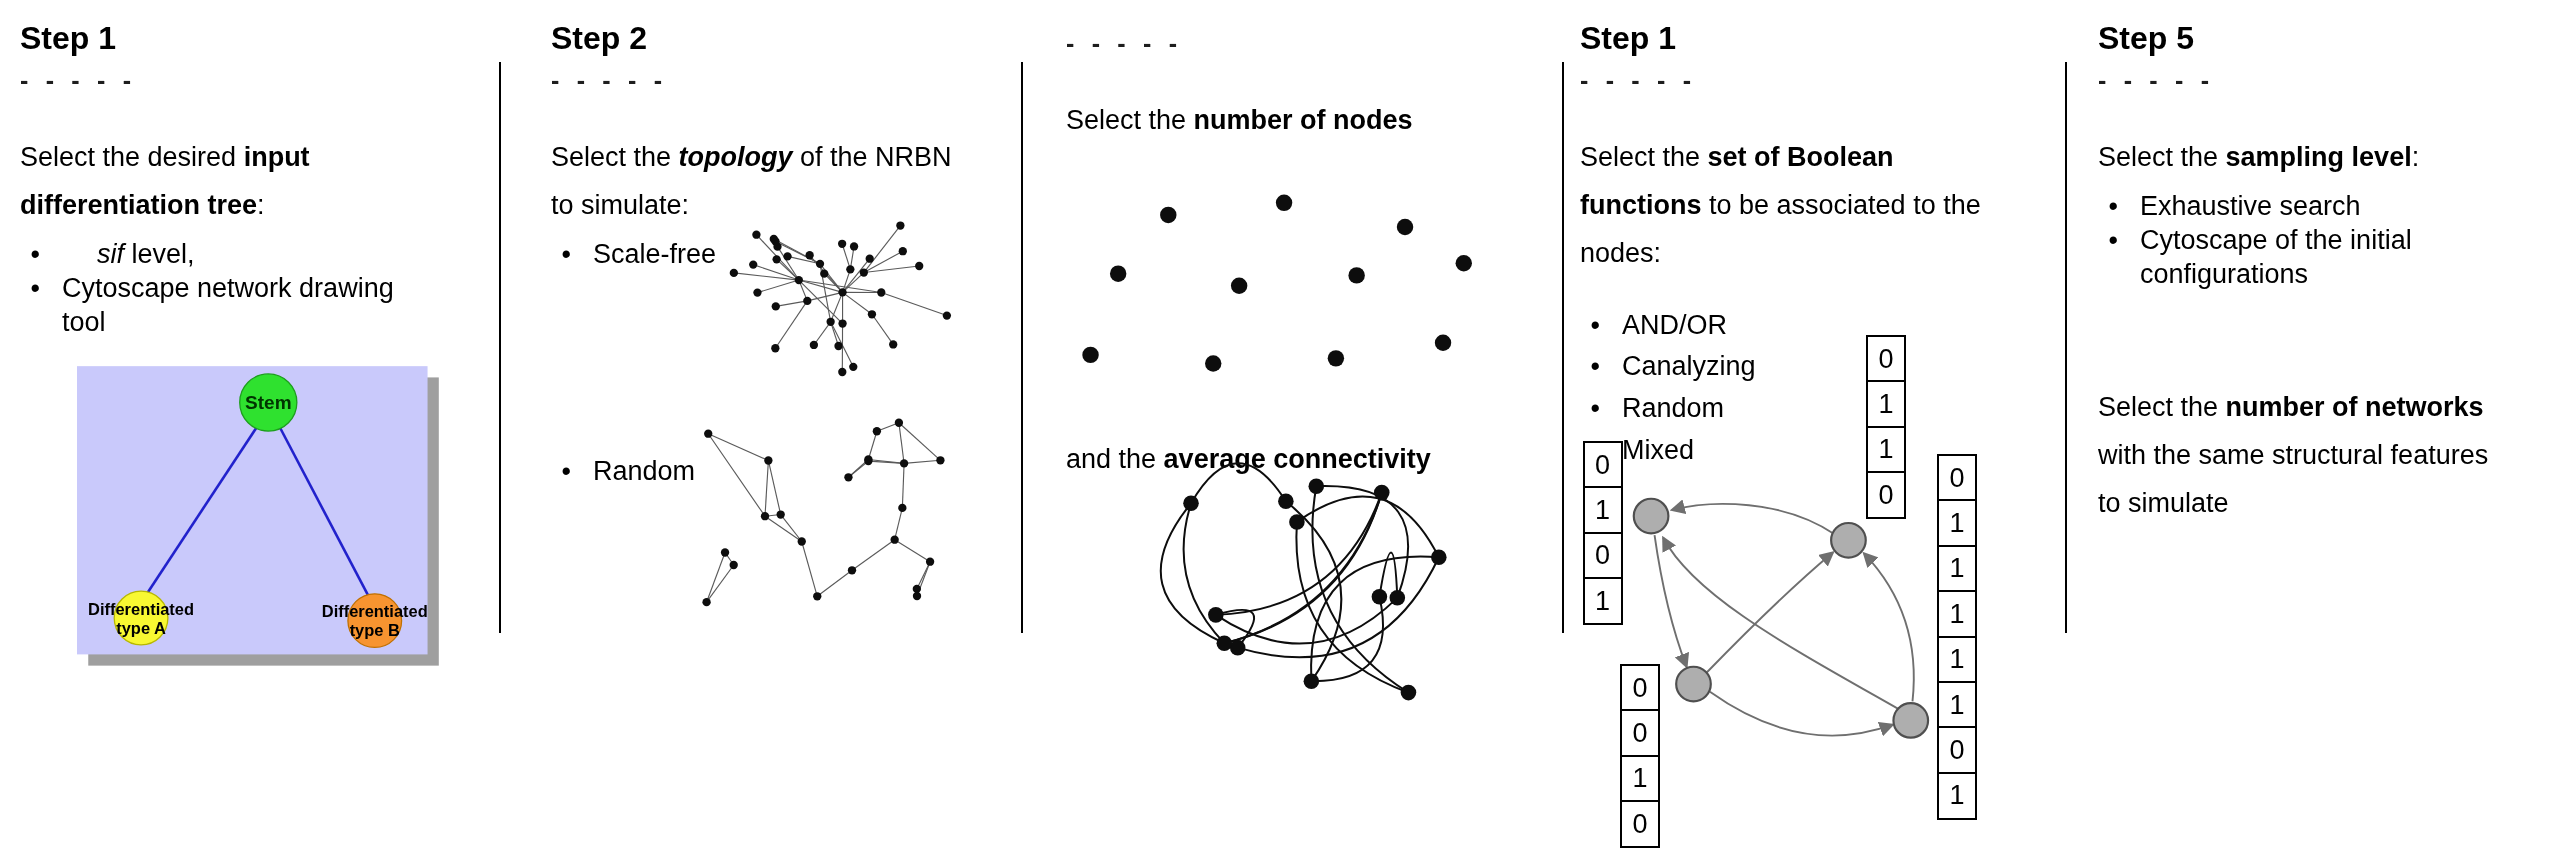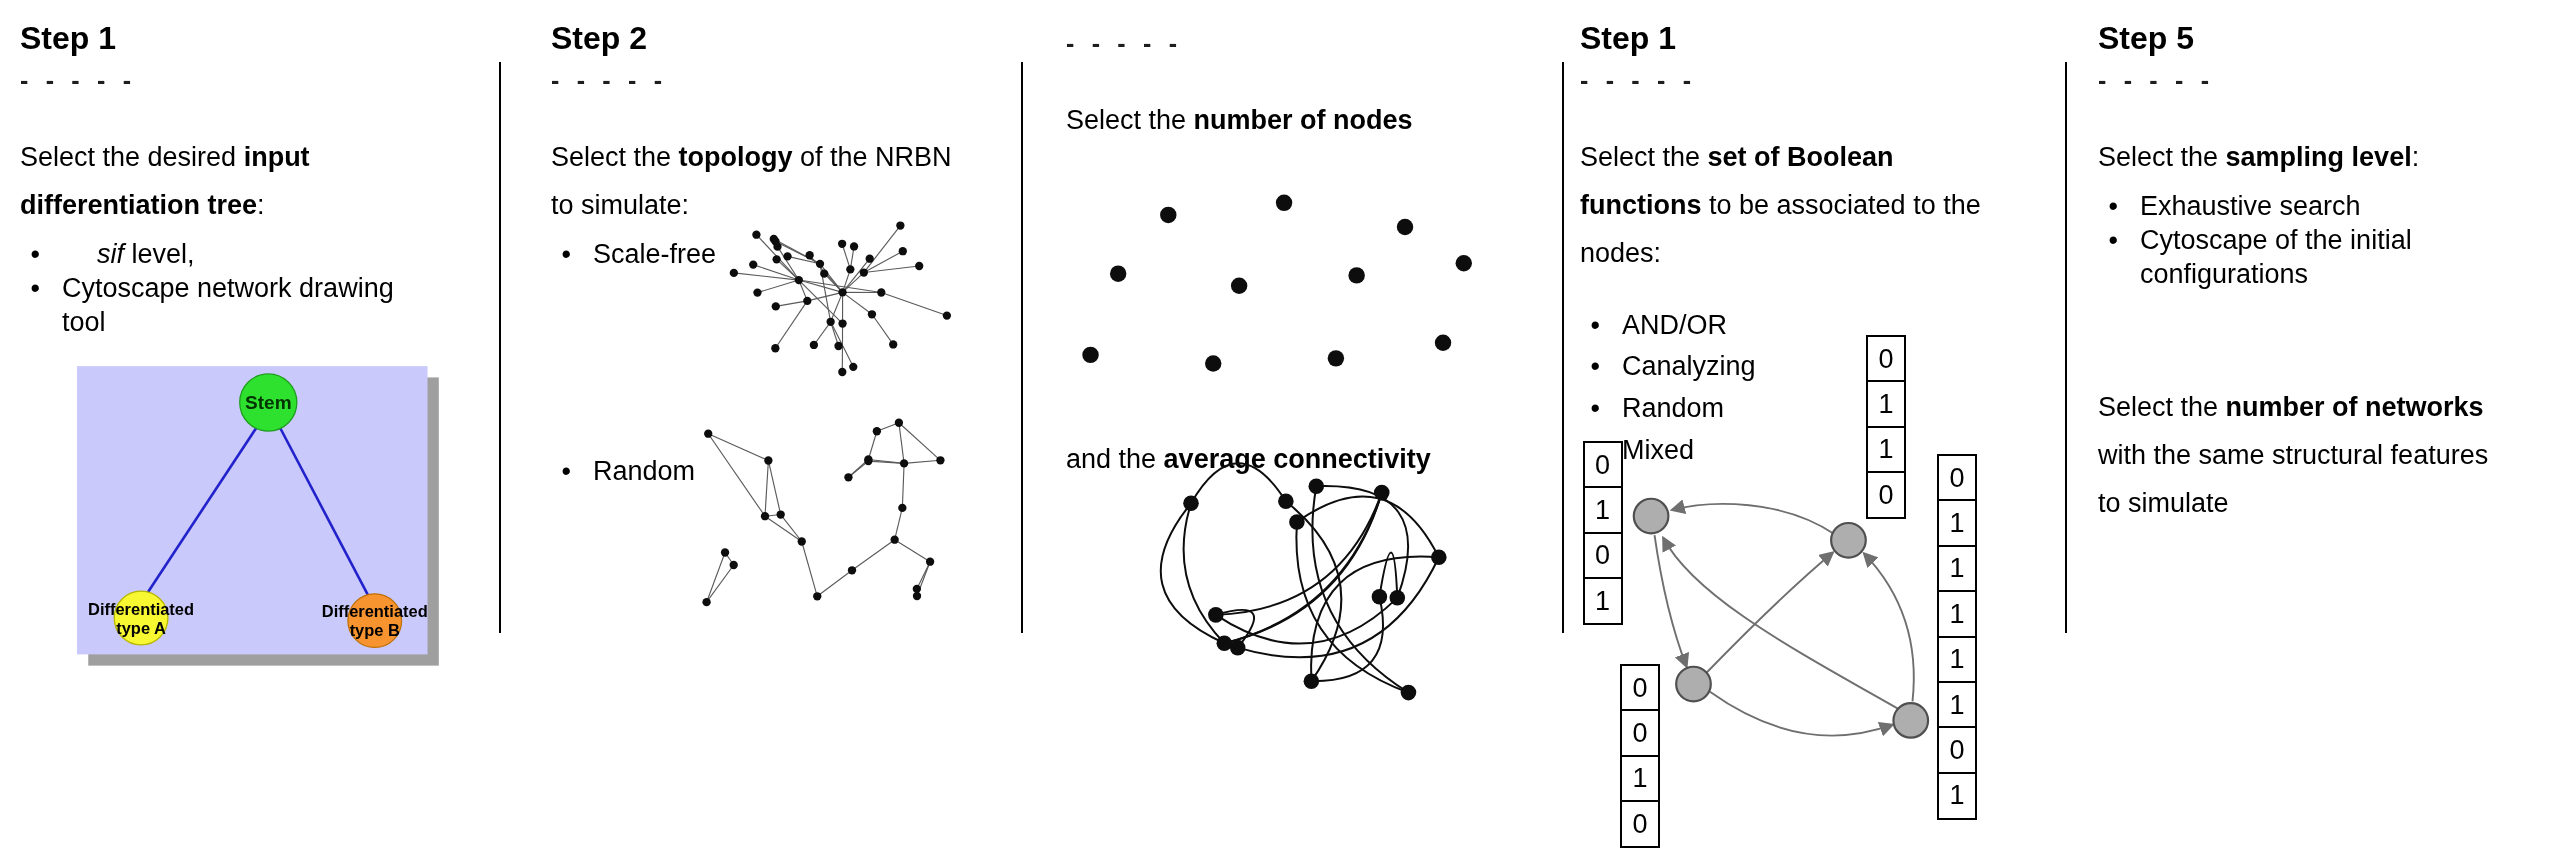--- a/index.html
+++ b/index.html
@@ -56,21 +56,21 @@
       <text x="344" y="290" text-anchor="middle" class="tree-label">Differentiated</text>
       <text x="344" y="312" text-anchor="middle" class="tree-label">type B</text>
     </svg>
   </div>
 
   <div class="divider" style="left:499px"></div>
 
   <div class="col" style="left:551px;width:415px">
     <div class="step-title">Step 2</div>
     <div class="dashes">- - - - -</div>
-    <div class="para"><span>Select the </span><span style="font-weight: bold;">topology</span><span> of the NRBN to simulate:</span></div>
+    <div class="para"><span>Select the </span><span style="font-weight: bold; font-style: italic;">topology</span><span> of the NRBN to simulate:</span></div>
     <ul class="bullets mt28">
       <li><span class="dot">•</span><span><span>Scale-free</span></span></li>
     </ul>
     <ul class="bullets abs" style="left:0;top:425px;width:415px">
       <li><span class="dot">•</span><span><span>Random</span></span></li>
     </ul>
     <svg id="sf-net" class="abs" style="left:160px;top:160px" width="264" height="229" viewBox="0 0 305 265">
         <line x1="152" y1="130" x2="196.8" y2="130.2" stroke="#5a5a5a" stroke-width="1.3"></line>
         <line x1="152" y1="130" x2="186" y2="155.4" stroke="#5a5a5a" stroke-width="1.3"></line>
         <line x1="152" y1="130" x2="152" y2="166.1" stroke="#5a5a5a" stroke-width="1.3"></line>

